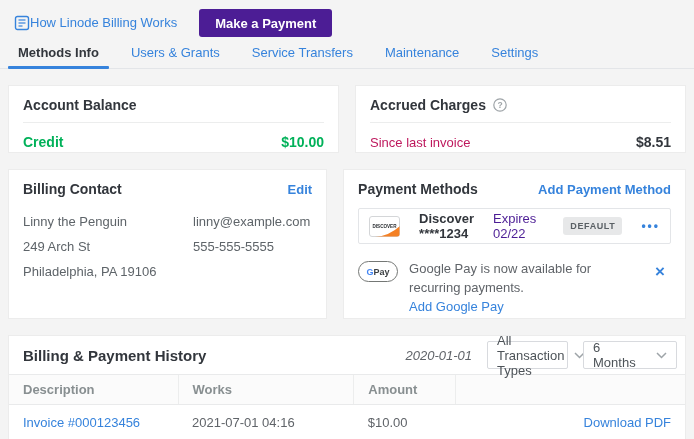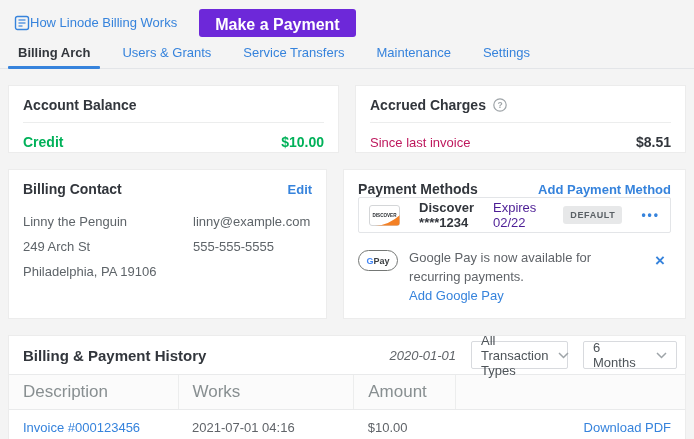--- a/index.html
+++ b/index.html
@@ -16,23 +16,23 @@
   
   .topbar {
     display: flex; align-items: center; justify-content: space-between;
     padding: 9px 8px 6px 14px; height: 42px;
   }
   .page-title { font-size: 17px; font-weight: 700; color: #32363c; letter-spacing: 0.2px; }
   .topbar-right { display: flex; align-items: center; }
   .doc-link { display: flex; align-items: center; gap: 0; cursor: pointer; margin-right: 22px; }
   .doc-link .link-text { color: #3683dc; font-size: 13px; }
   .primary-btn {
-    background: #6d28d9; color: #fff; border: none; border-radius: 3px;
-    font-family: "Liberation Sans", sans-serif;
-    font-size: 16px; font-weight: 700; padding: 7px 16px; height: 28px; cursor: pointer; text-align: right;
+    background: #4c1d95; color: #fff; border: none; border-radius: 3px;
+    font-family: "Liberation Sans", sans-serif;
+    font-size: 13px; font-weight: 700; padding: 7px 16px; height: 28px; cursor: pointer; text-align: right;
   }
   
   .tabs {
     display: flex; align-items: flex-end;
     border-bottom: 1px solid #e3e5e8;
     padding-left: 8px; height: 27px;
   }
   .tab {
     position: relative; font-size: 13px; padding: 5px 10px 8px;
     color: #3683dc; cursor: pointer; margin-right: 12px; white-space: nowrap;
@@ -60,21 +60,21 @@
   .link.bold { font-weight: 700; }
   .tall-card { height: 150px; }
   
   .contact-cols { display: flex; margin-top: 12px; }
   .contact-col { font-size: 13px; color: #5e6469; line-height: 25px; }
   .contact-col.left { width: 170px; }
   
   .method-row {
     display: flex; align-items: center; gap: 19px;
     border: 1px solid #e3e5e8; border-radius: 2px;
-    padding: 6px 10px; height: 36px;
+    padding: 6px 10px; margin-top: 11px; height: 36px;
   }
   .method-name { font-size: 13px; font-weight: 700; color: #32363c; }
   .method-exp { font-size: 13px; color: #4c1d95; }
   .badge {
     background: #e7e8e9; color: #5a6065; font-size: 9px; font-weight: 700;
     letter-spacing: 0.6px; border-radius: 3px; padding: 4px 7px; margin-left: 8px;
   }
   .more-btn {
     margin-left: auto; color: #3683dc; font-size: 12px; letter-spacing: 2px;
     font-weight: 700; cursor: pointer; background: none; border: none;
@@ -97,26 +97,26 @@
   .history-card { margin: 16px 8px 0 8px; background: #fff; border: 1px solid #ececec; }
   .history-head { display: flex; align-items: center; justify-content: space-between; padding: 5px 8px 5px 14px; height: 38px; }
   .history-title { font-size: 15px; font-weight: 700; color: #32363c; }
   .filters { display: flex; align-items: center; gap: 15px; }
   .filter-date { font-size: 13px; color: #606469; font-style: italic; }
   .select {
     display: flex; align-items: center; justify-content: space-between; gap: 10px;
     border: 1px solid #d8dade; background: #fff; border-radius: 2px;
     font-size: 13px; color: #4d5358; padding: 5px 9px; height: 28px; cursor: pointer;
   }
-  .select.types { width: 97px; }
+  .select.types { width: 81px; }
   .select.range { width: 94px; }
   table { width: 100%; border-collapse: collapse; }
   thead th {
-    background: #fbfbfb; text-align: left; font-weight: 400;
-    font-size: 17px; color: #888f91;
+    background: #fbfbfb; text-align: left; font-weight: 700;
+    font-size: 13px; color: #888f91;
     border-top: 1px solid #e9eaeb; border-bottom: 1px solid #e9eaeb;
     padding: 7px 14px;
   }
   thead th + th { border-left: 1px solid #eceded; }
   tbody td { font-size: 13px; color: #606469; padding: 10px 14px; }
   td.right, th.right { text-align: right; }
   .col-desc { width: 25%; } .col-date { width: 26%; } .col-amt { width: 15%; }
 </style>
 </head>
 <body>
@@ -134,21 +134,21 @@
             <line x1="4.5" y1="11" x2="8.5" y2="11" stroke="#3683dc" stroke-width="1.2"></line>
           </svg>
         </span>
         <span class="link-text">How Linode Billing Works</span>
       </div>
       <button class="primary-btn">Make a Payment</button>
     </div>
   </div>
 
   <div class="tabs">
-    <div class="tab active">Billing Arch</div>
+    <div class="tab active">Methods Info</div>
     <div class="tab">Users &amp; Grants</div>
     <div class="tab">Service Transfers</div>
     <div class="tab">Maintenance</div>
     <div class="tab">Settings</div>
   </div>
 
   <div class="card-row">
     <div class="card summary-card">
       <div class="card-title">Account Balance</div>
       <div class="divider"></div>

